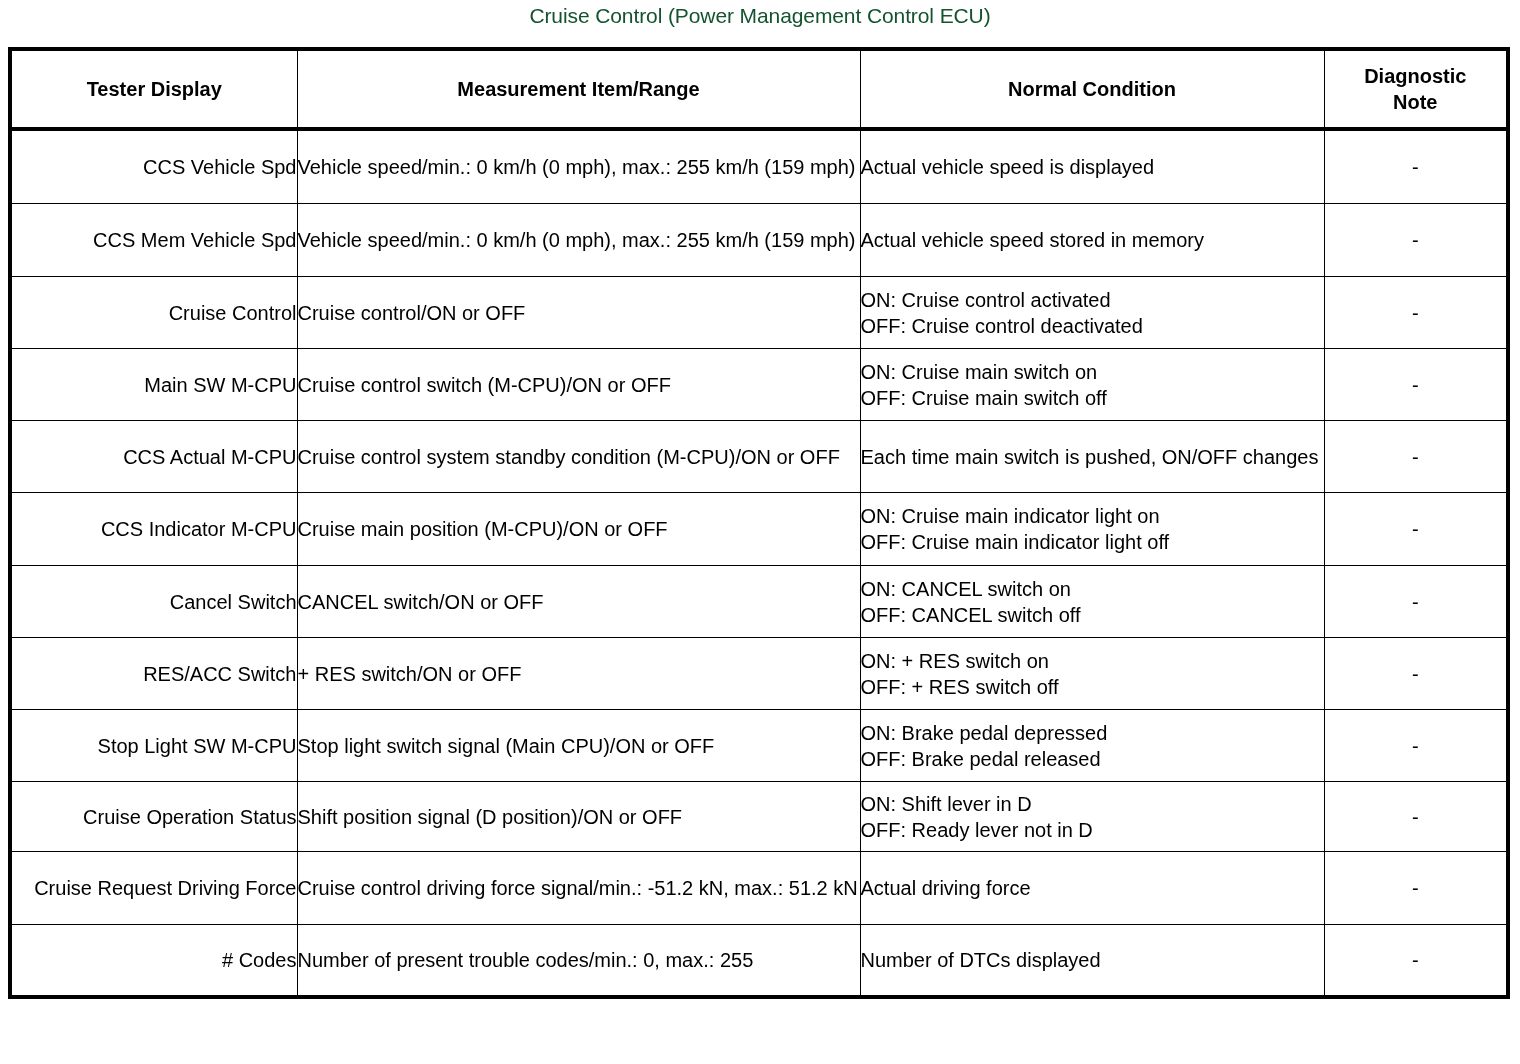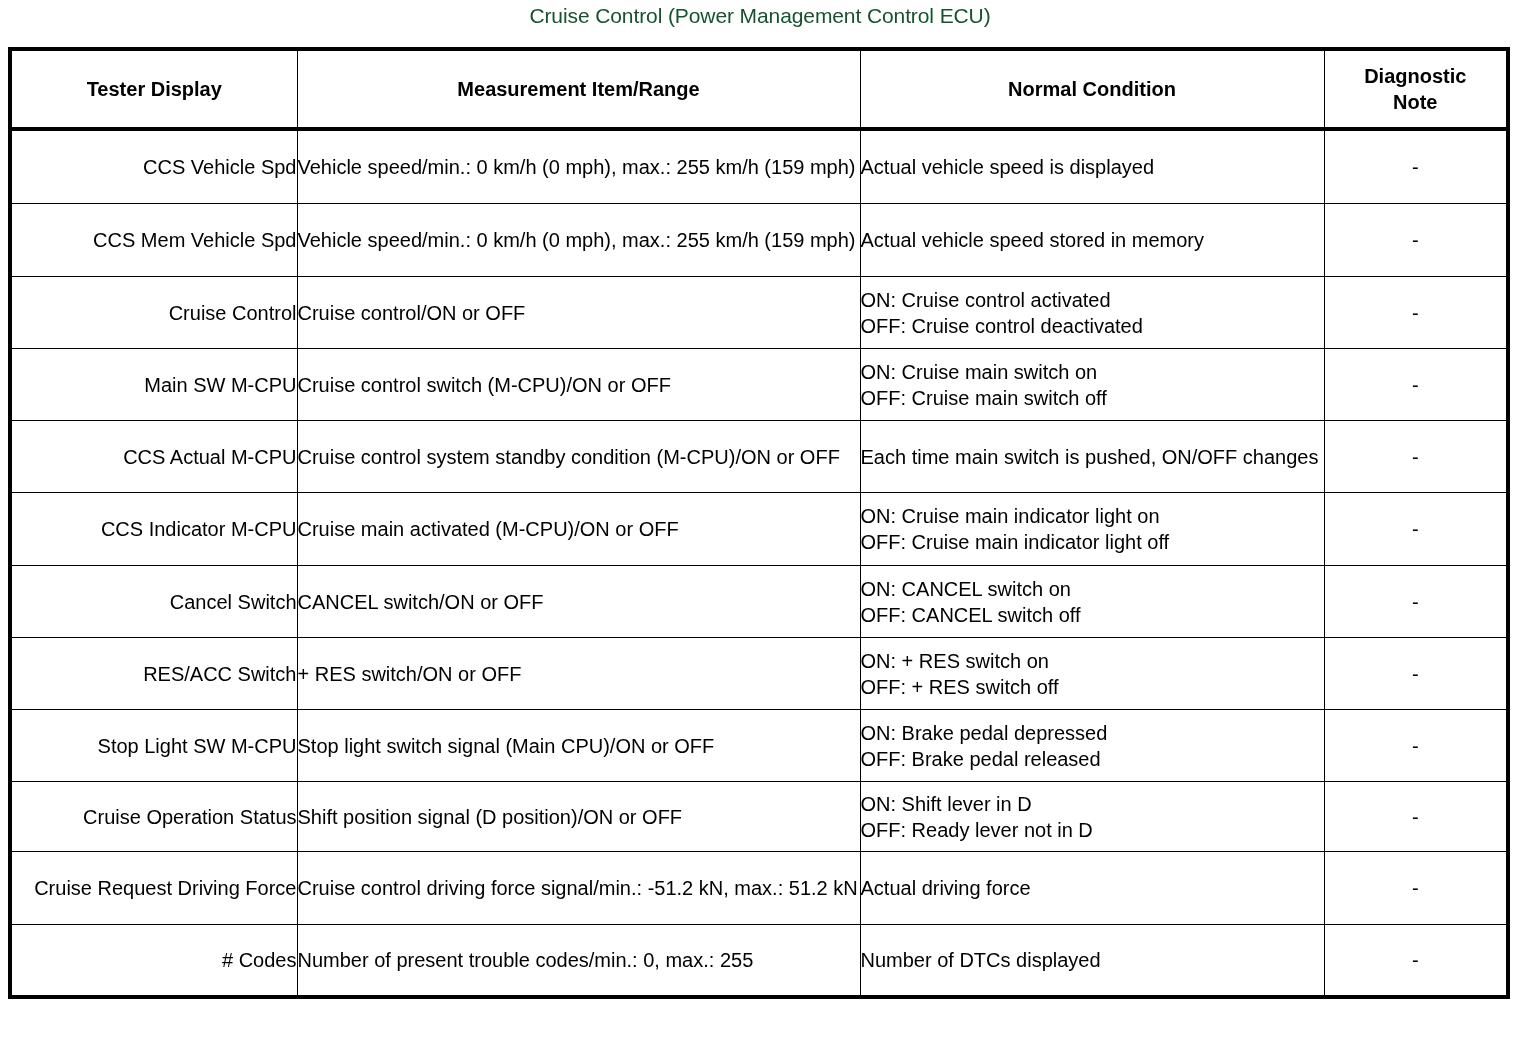--- a/index.html
+++ b/index.html
@@ -145,21 +145,21 @@
             <td class="col-note">-</td>
           </tr>
           <tr data-h="71">
             <td class="col-tester">CCS Actual M-CPU</td>
             <td class="col-measure">Cruise control system standby condition (M-CPU)/ON or OFF</td>
             <td class="col-normal">Each time main switch is pushed, ON/OFF changes</td>
             <td class="col-note">-</td>
           </tr>
           <tr data-h="72">
             <td class="col-tester">CCS Indicator M-CPU</td>
-            <td class="col-measure">Cruise main activated (M-CPU)/ON or OFF</td>
+            <td class="col-measure">Cruise main position (M-CPU)/ON or OFF</td>
             <td class="col-normal">
               <span class="cell-line">ON: Cruise main indicator light on</span>
               <span class="cell-line">OFF: Cruise main indicator light off</span>
             </td>
             <td class="col-note">-</td>
           </tr>
           <tr data-h="71">
             <td class="col-tester">Cancel Switch</td>
             <td class="col-measure">CANCEL switch/ON or OFF</td>
             <td class="col-normal">

